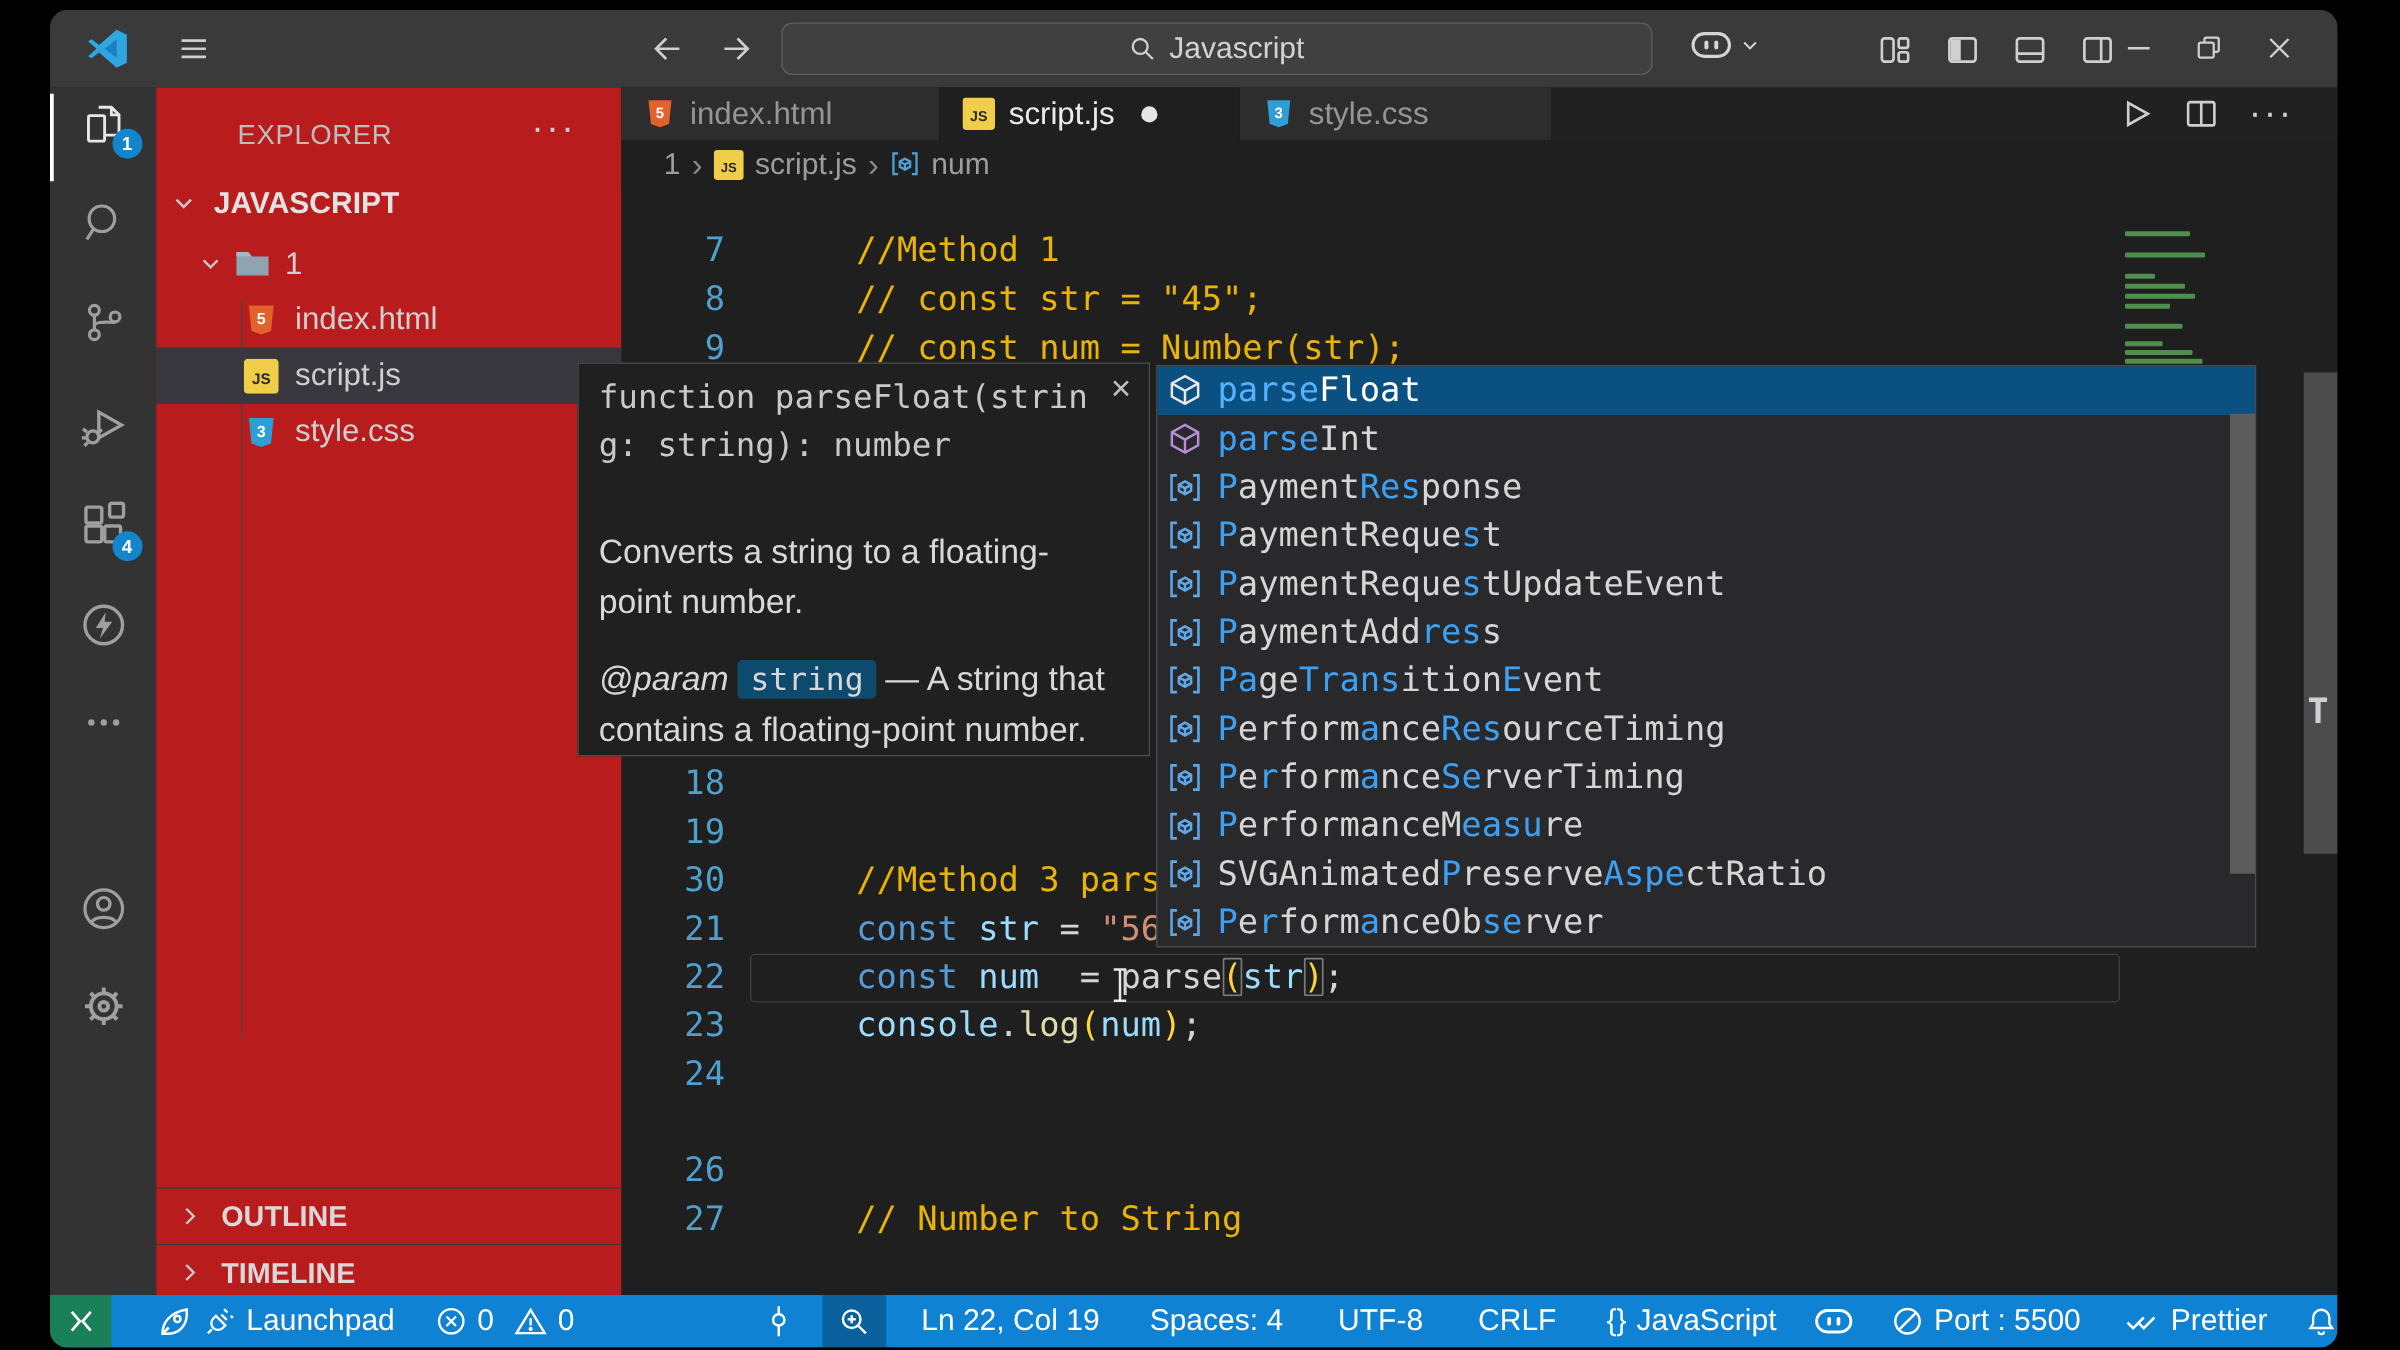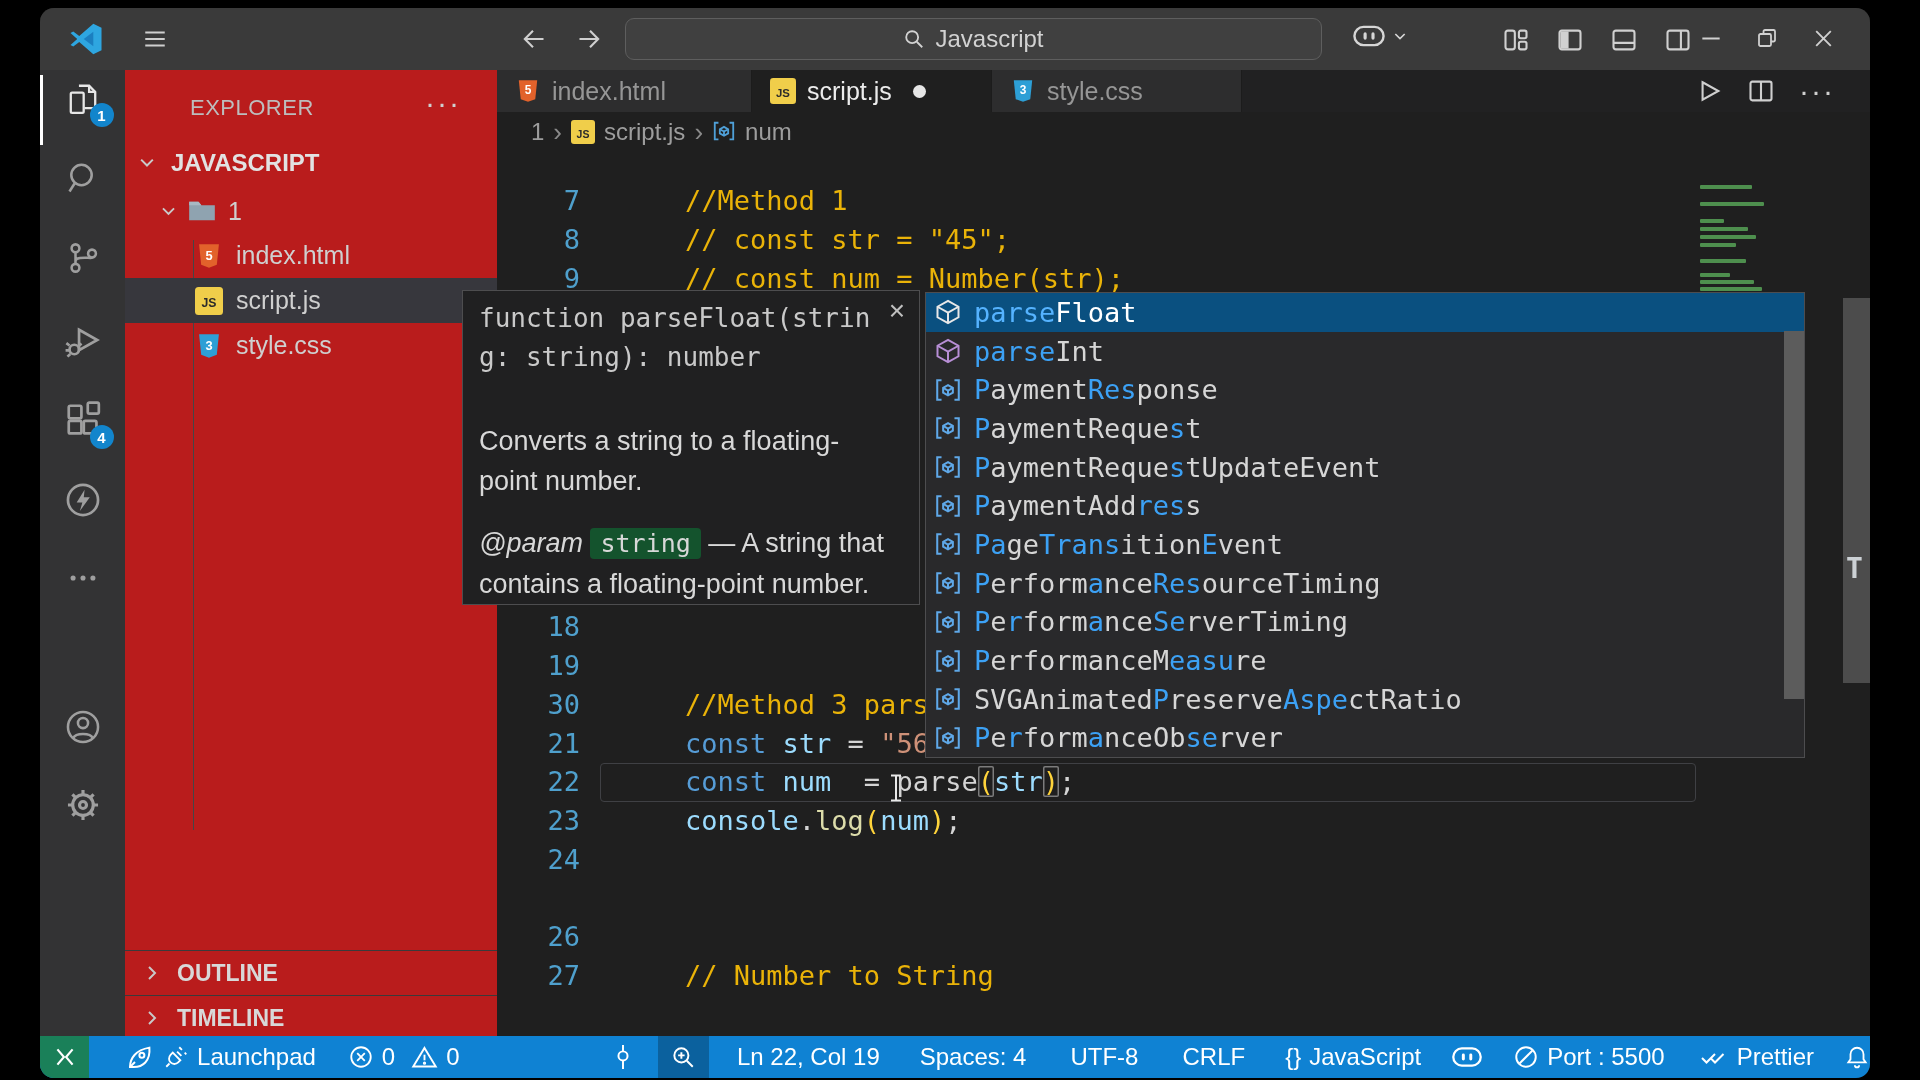--- a/index.html
+++ b/index.html
@@ -76,21 +76,21 @@
     font-family:"DejaVu Sans Mono",monospace;}
   
   #hover{position:absolute;left:422px;top:282px;width:458px;height:315px;background:#202021;
     border:1px solid #4d4d4f;box-sizing:border-box;color:#d6d6d6;}
   #hv-sig{position:absolute;left:16px;top:8px;width:400px;font-family:"DejaVu Sans Mono",monospace;
     font-size:26px;line-height:39px;color:#c9c9c9;}
   #hv-close{position:absolute;right:14px;top:4px;font-size:28px;color:#c0c0c0;}
   #hv-desc{position:absolute;left:16px;top:130px;font-size:27px;line-height:40px;color:#d8d8d8;}
   #hv-param{position:absolute;left:16px;top:232px;font-size:27px;line-height:40px;color:#d8d8d8;}
   #hv-param .tag{font-style:italic;}
-  #hv-param .chip{font-family:"DejaVu Sans Mono",monospace;background:#14532d;padding:1px 10px;
+  #hv-param .chip{font-family:"DejaVu Sans Mono",monospace;background:#0c4a6e;padding:1px 10px;
     border-radius:4px;font-size:25px;}
   
   #suggest{position:absolute;left:885px;top:284px;width:880px;height:466px;background:#29292b;
     border:1px solid #4d4d4f;box-sizing:border-box;overflow:hidden;}
   .sg-row{width:100%;height:38.7px;display:flex;align-items:center;font-family:"DejaVu Sans Mono",monospace;
     font-size:27px;color:#d6d6d6;}
   .sg-row.selected{background:#0a5080;color:#fff;}
   .sg-row .si{width:30px;height:30px;margin:0 10px 0 8px;flex:0 0 30px;display:flex;align-items:center;}
   .sg-row .hl{color:#3ca1f5;}
   .sg-row.selected .hl{color:#55b3ff;}

